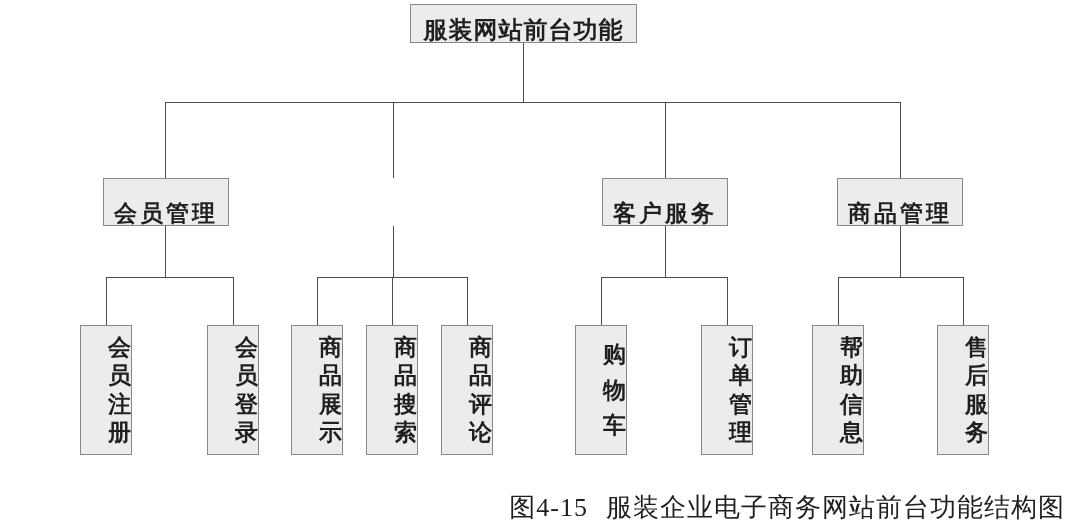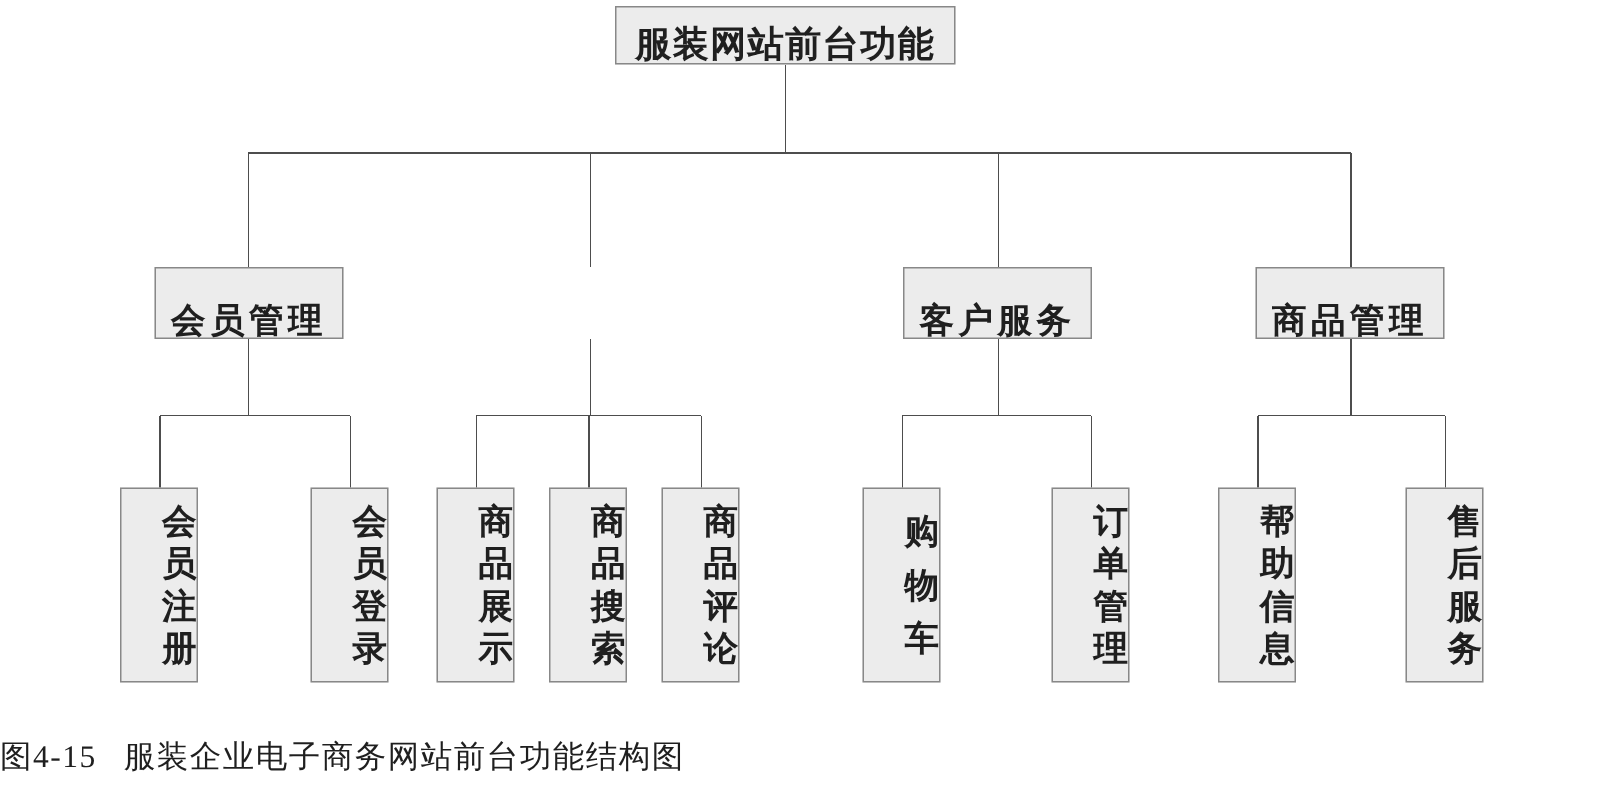--- a/index.html
+++ b/index.html
@@ -71,22 +71,22 @@
   .v-4 { left: 366px; }
   .v-5 { left: 441px; }
   .v-6 { left: 575px; }
   .v-7 { left: 701px; }
   .v-8 { left: 812px; }
   .v-9 { left: 937px; }
   .caption {
     position: absolute;
     left: 0; top: 490px;
     width: 100%;
-    text-align: left;
-    font-size: 21px;
+    text-align: right;
+    font-size: 26px;
     letter-spacing: 1px;
     white-space: nowrap;
   }
   .caption .fig-no { margin-right: 18px; }
 </style>
 </head>
 <body>
 
 <div class="canvas">
 

